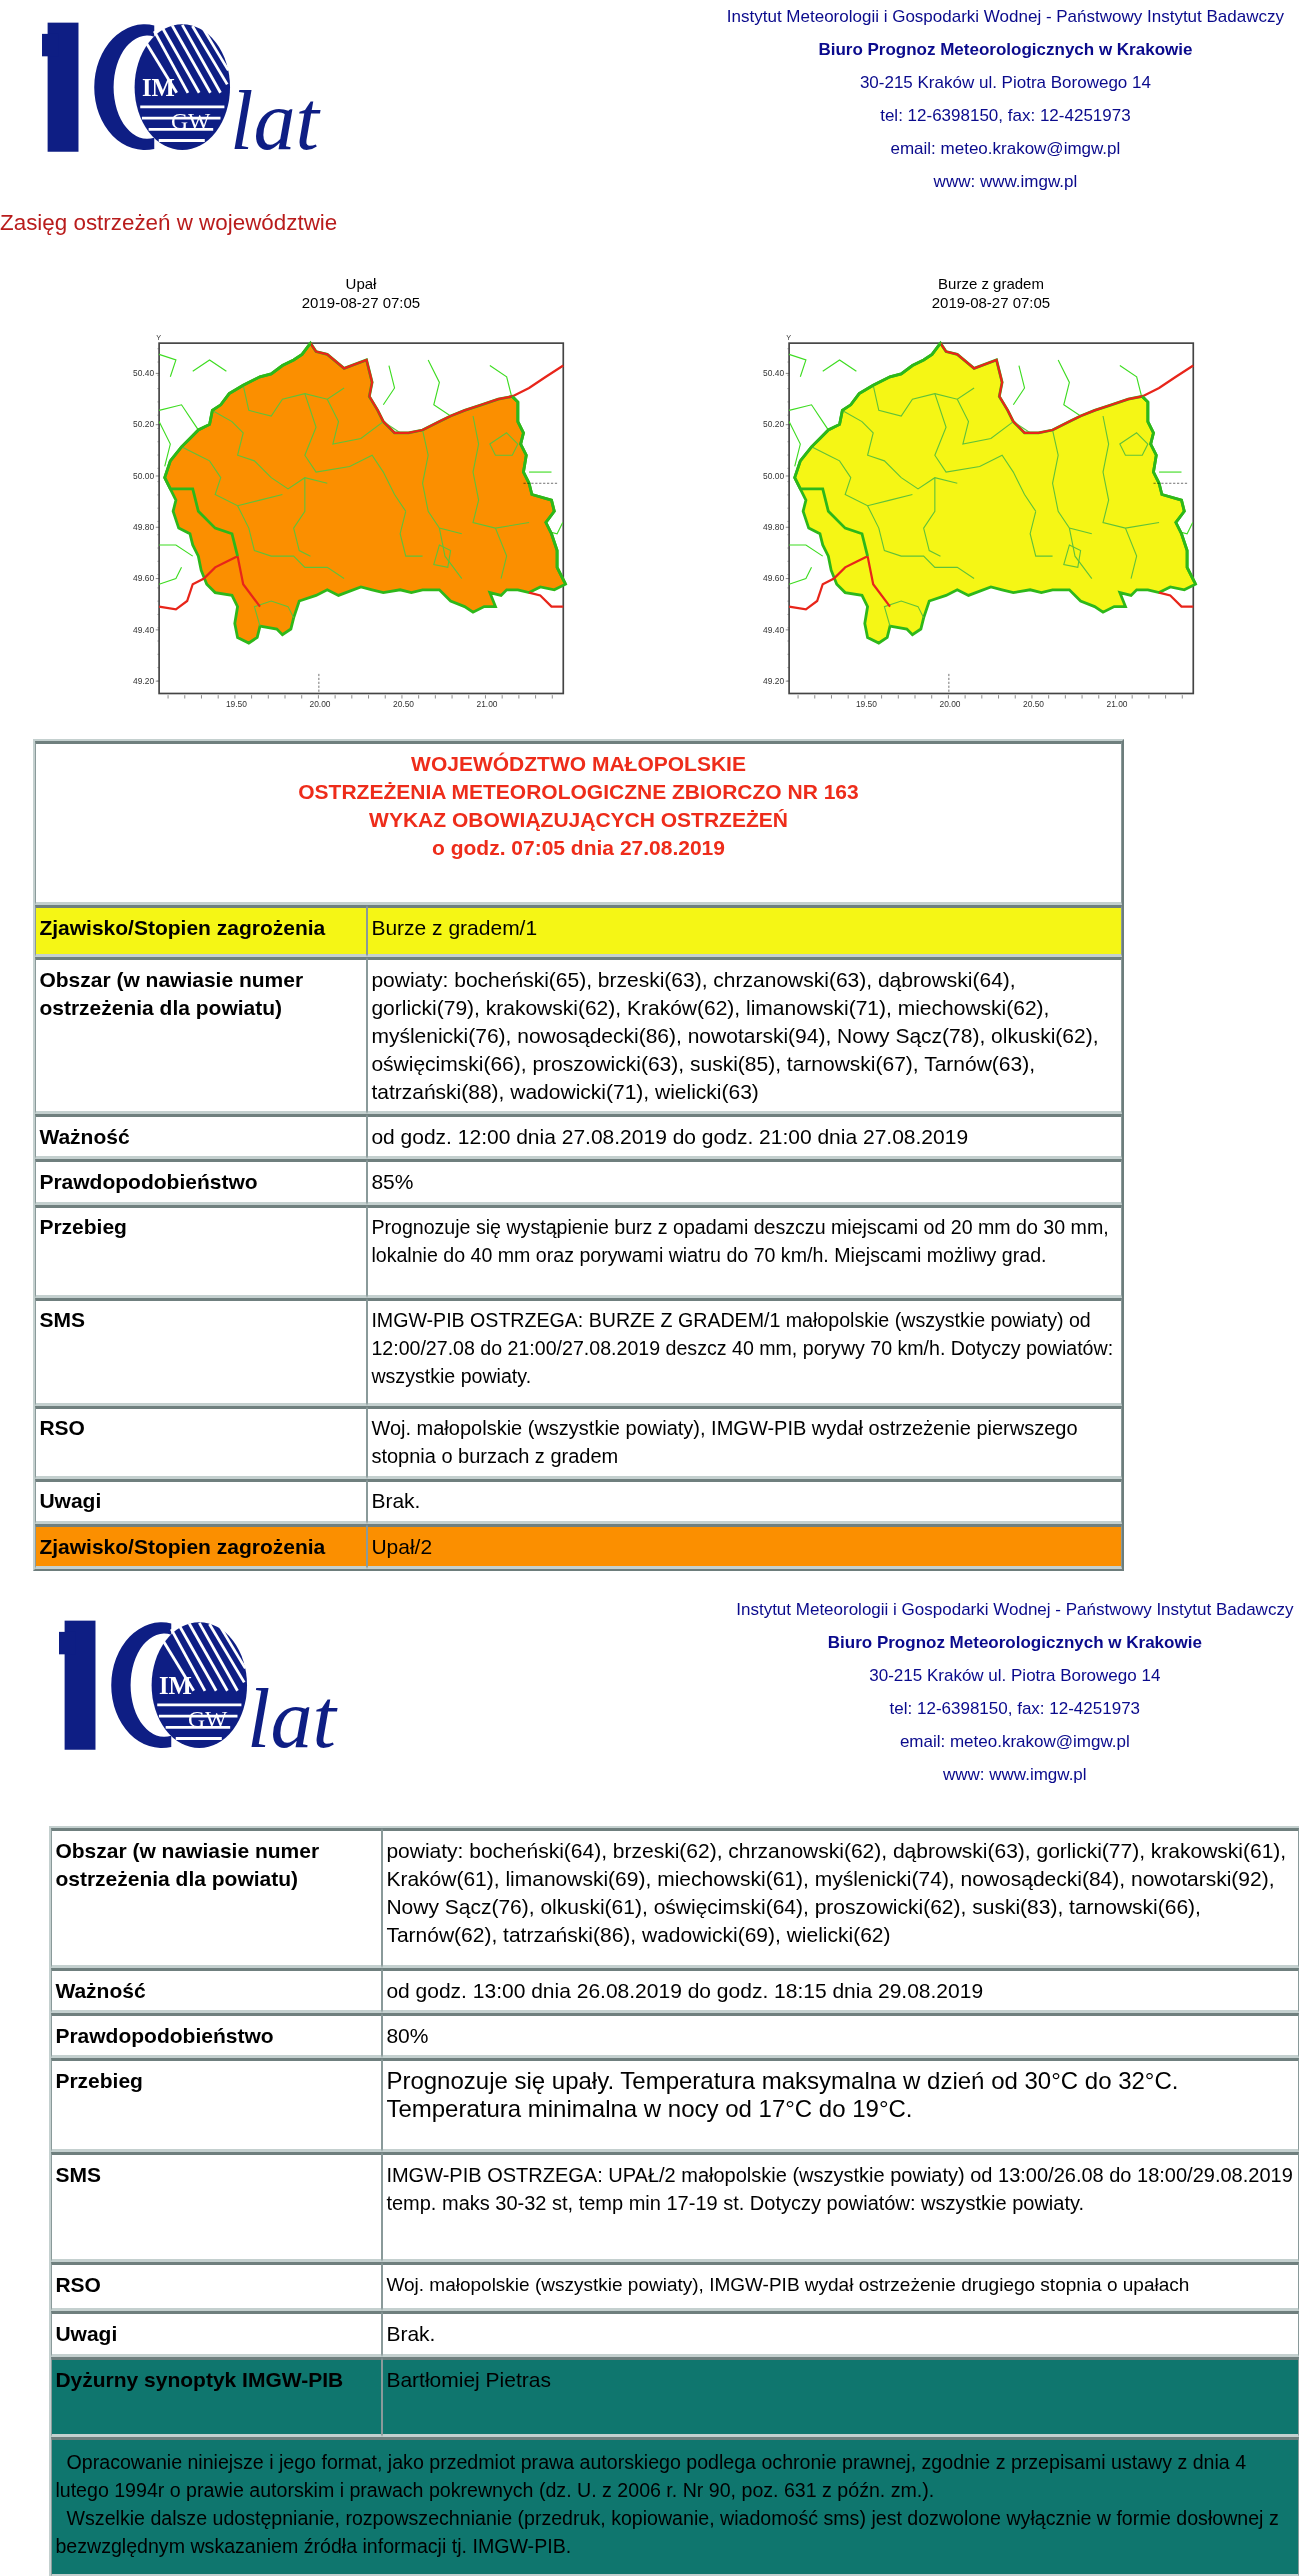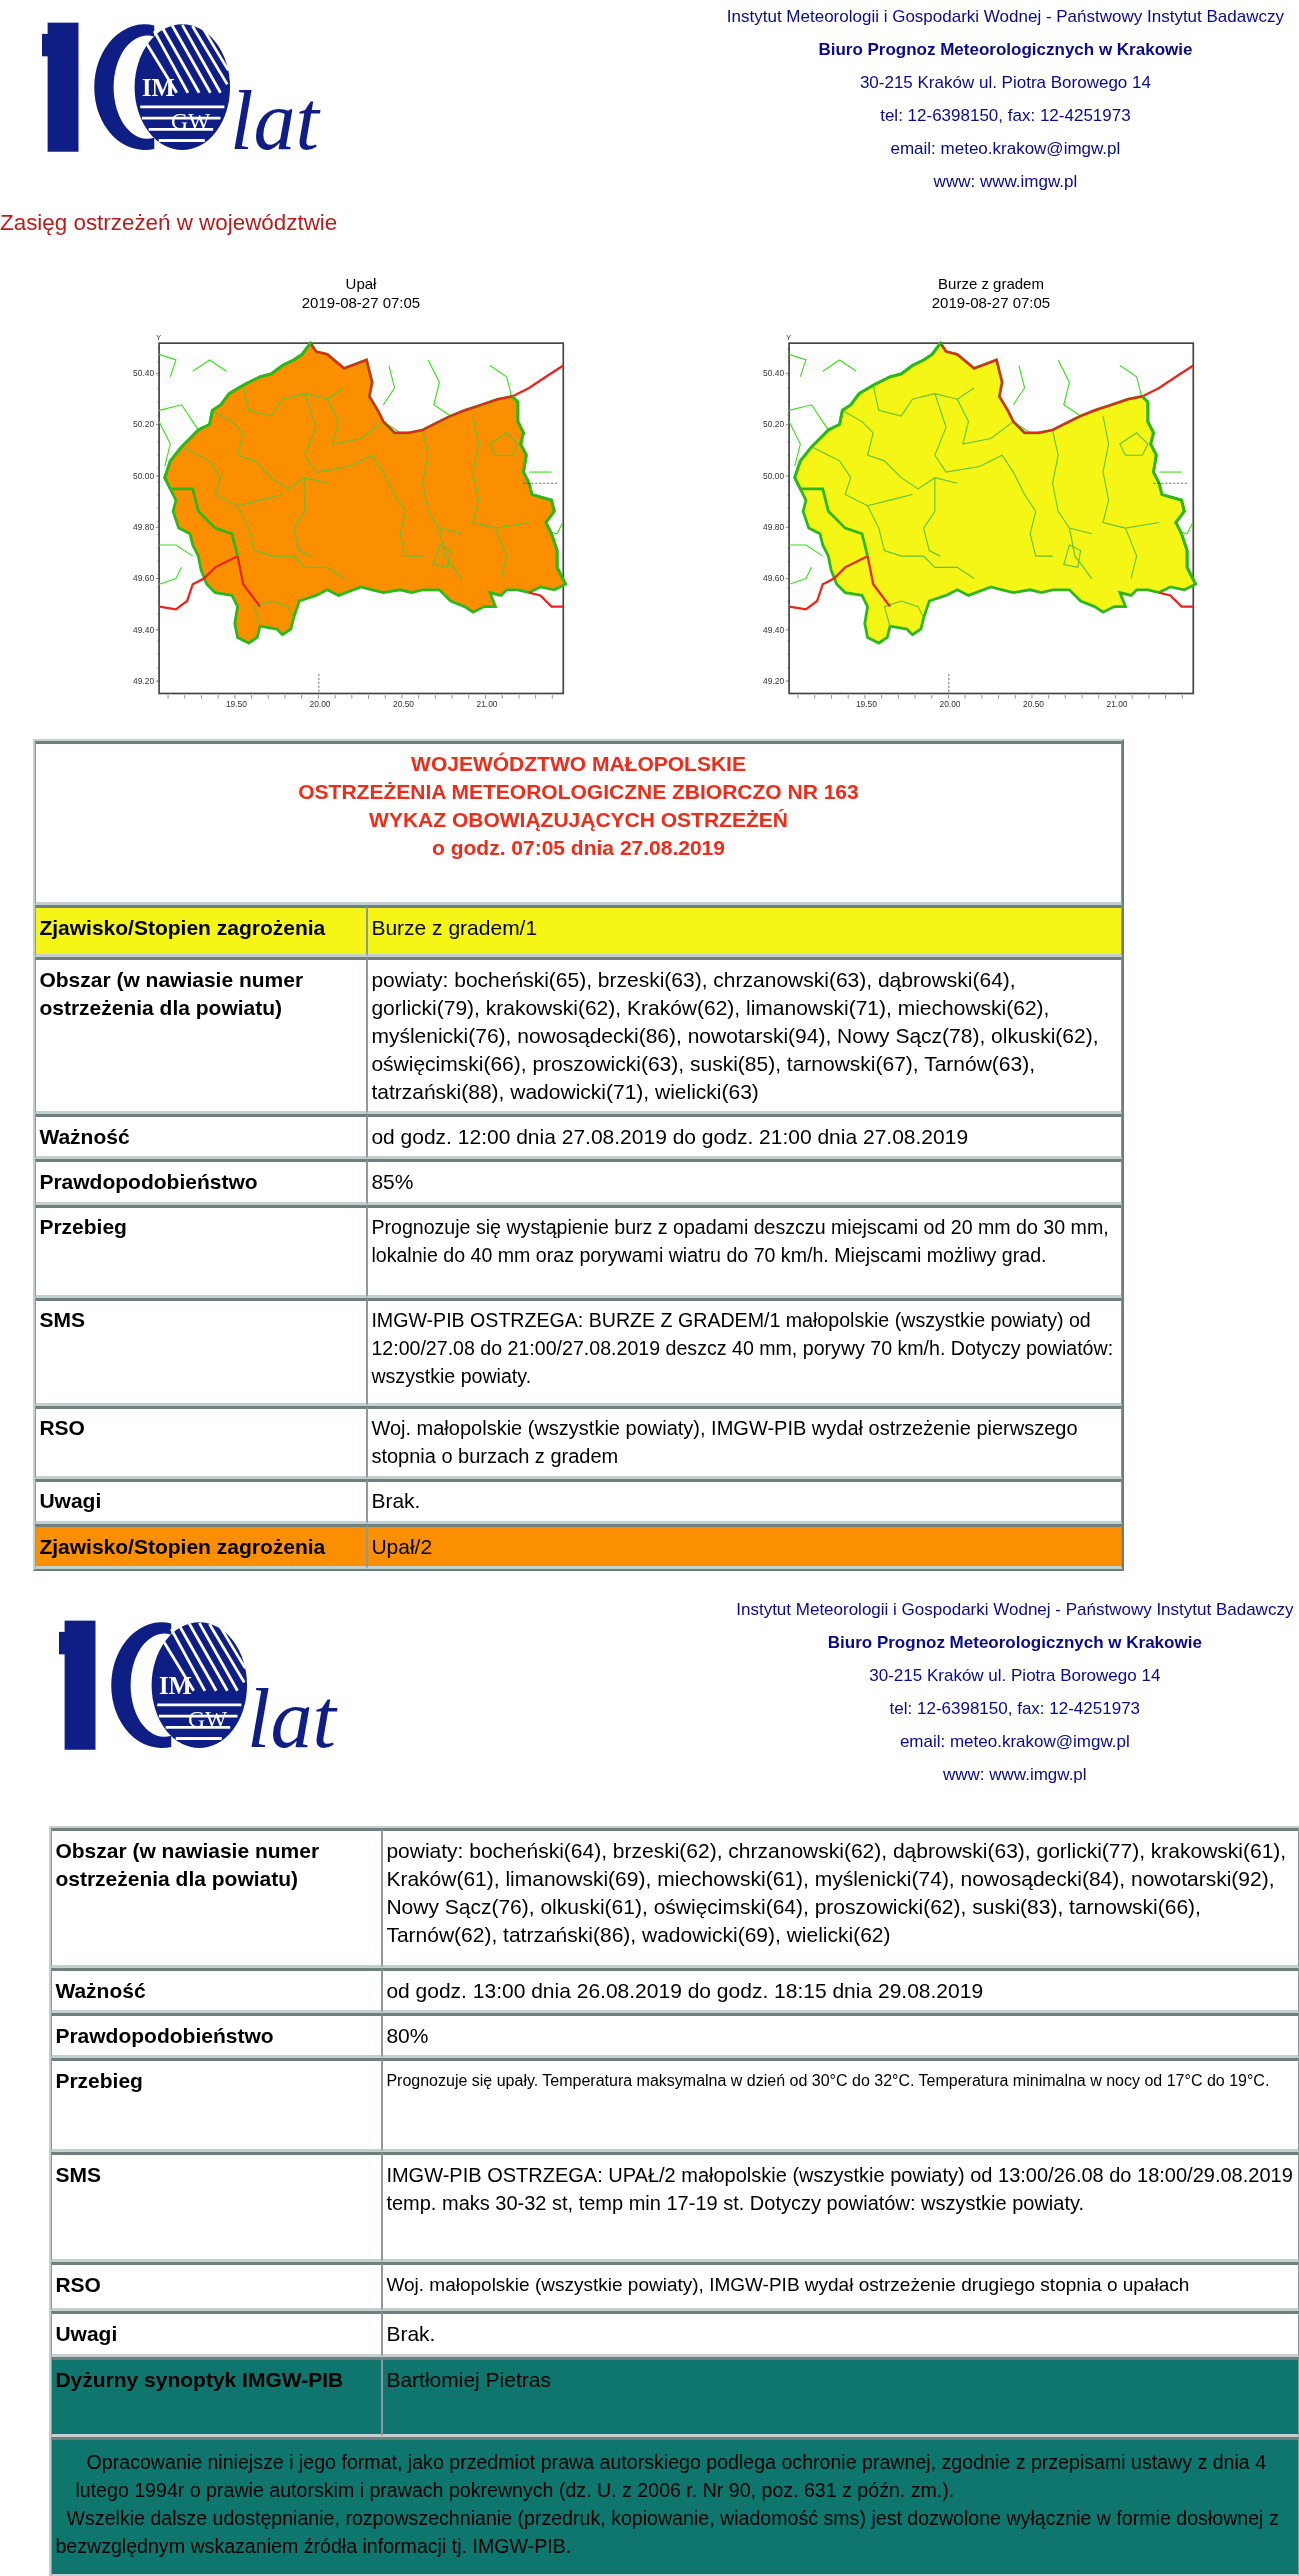--- a/index.html
+++ b/index.html
@@ -384,39 +384,39 @@
   <tr>
     <td class="lbl" style="height:45px;">Ważność</td>
     <td>od godz. 13:00 dnia 26.08.2019 do godz. 18:15 dnia 29.08.2019</td>
   </tr>
   <tr>
     <td class="lbl" style="height:45px;">Prawdopodobieństwo</td>
     <td>80%</td>
   </tr>
   <tr>
     <td class="lbl" style="height:94px;">Przebieg</td>
-    <td style="font-size:16px;">Prognozuje się upały. Temperatura maksymalna w dzień od 30°C do 32°C. Temperatura minimalna w nocy od 17°C do 19°C.</td>
+    <td style="font-size:24px;">Prognozuje się upały. Temperatura maksymalna w dzień od 30°C do 32°C. Temperatura minimalna w nocy od 17°C do 19°C.</td>
   </tr>
   <tr>
     <td class="lbl" style="height:110px;">SMS</td>
     <td style="font-size:20px;">IMGW-PIB OSTRZEGA: UPAŁ/2 małopolskie (wszystkie powiaty) od 13:00/26.08 do 18:00/29.08.2019 temp. maks 30-32 st, temp min 17-19 st. Dotyczy powiatów: wszystkie powiaty.</td>
   </tr>
   <tr>
     <td class="lbl" style="height:49px;">RSO</td>
     <td class="nowrap" style="font-size:19px;">Woj. małopolskie (wszystkie powiaty), IMGW-PIB wydał ostrzeżenie drugiego stopnia o upałach</td>
   </tr>
   <tr>
     <td class="lbl" style="height:46px;">Uwagi</td>
     <td>Brak.</td>
   </tr>
   <tr class="row-gray">
     <td class="lbl" style="height:80px;">Dyżurny synoptyk IMGW-PIB</td>
     <td>Bartłomiej Pietras</td>
   </tr>
   <tr class="row-gray">
     <td colspan="2" style="height:140px;font-size:19.6px;line-height:28px;padding-top:7.9px;">
-      <div style="text-indent:11.2px;margin-left:20px;">Opracowanie niniejsze i jego format, jako przedmiot prawa autorskiego podlega ochronie prawnej, zgodnie z przepisami ustawy z dnia 4 lutego 1994r o prawie autorskim i prawach pokrewnych (dz. U. z 2006 r. Nr 90, poz. 631 z późn. zm.).</div>
+      <div style="text-indent:11.2px;">Opracowanie niniejsze i jego format, jako przedmiot prawa autorskiego podlega ochronie prawnej, zgodnie z przepisami ustawy z dnia 4 lutego 1994r o prawie autorskim i prawach pokrewnych (dz. U. z 2006 r. Nr 90, poz. 631 z późn. zm.).</div>
       <div style="text-indent:11.2px;">Wszelkie dalsze udostępnianie, rozpowszechnianie (przedruk, kopiowanie, wiadomość sms) jest dozwolone wyłącznie w formie dosłownej z bezwzględnym wskazaniem źródła informacji tj. IMGW-PIB.</div>
     </td>
   </tr>
 </tbody>
   </table>
 
 
 </body></html>

